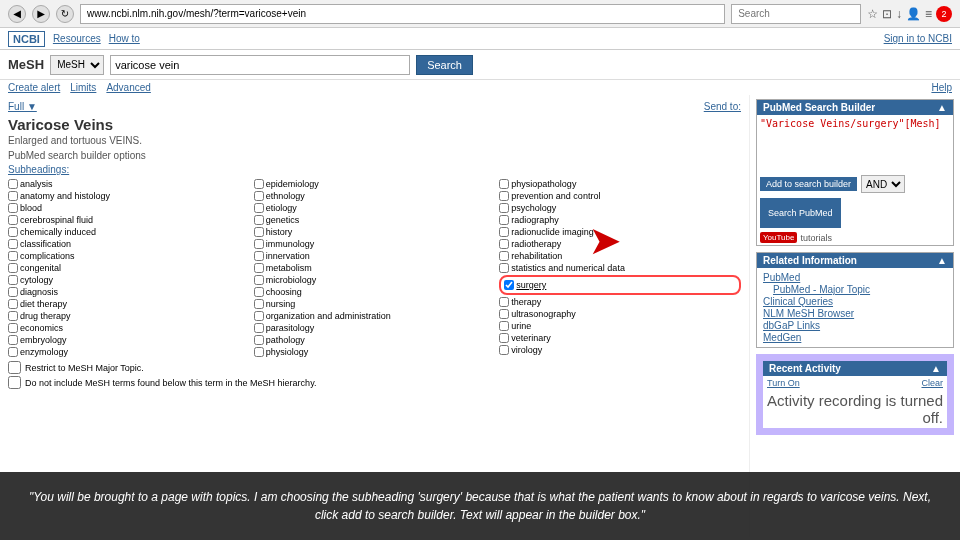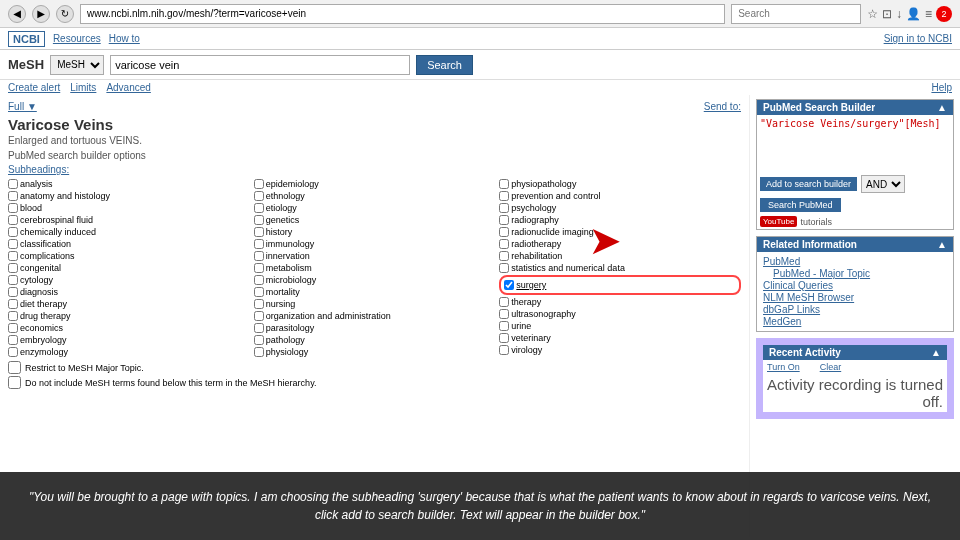--- a/index.html
+++ b/index.html
@@ -168,38 +168,38 @@
     .builder-controls {
       display: flex; align-items: center; gap: 4px; padding: 3px;
     }
     .add-to-builder-btn {
       background: #336699; color: #fff; border: none;
       font-size: 9px; padding: 2px 6px; cursor: pointer;
     }
     .and-select { font-size: 10px; height: 18px; border: 1px solid #aaa; }
     .search-pubmed-btn {
       background: #336699; color: #fff; border: none;
-      font-size: 9px; padding: 2px 8px; cursor: pointer; margin: 2px 3px;
+      font-size: 9px; padding: 10px 8px; cursor: pointer; margin: 2px 3px;
     }
 
     .youtube-row { font-size: 9px; padding: 2px 3px; color: #555; display: flex; align-items: center; gap: 3px; }
     .youtube-badge { background: #cc0000; color: #fff; font-size: 8px; padding: 1px 3px; border-radius: 2px; }
 
     .related-info-box {
       border: 1px solid #aaa;
       margin-bottom: 6px;
     }
     .related-links { padding: 3px 6px; }
     .related-link { color: #336699; text-decoration: underline; font-size: 10px; cursor: pointer; display: block; margin: 1px 0; }
     .related-link-indent { color: #336699; text-decoration: underline; font-size: 10px; cursor: pointer; display: block; margin: 1px 0 1px 10px; }
 
     .recent-activity-box {
       border: 7px solid #c4b5fd;
     }
-    .recent-controls { display: flex; justify-content: flex-start; gap: 20px; padding: 2px 4px; font-size: 9px; }
+    .recent-controls { display: flex; justify-content: space-between; gap: 20px; padding: 2px 4px; font-size: 9px; }
     .recent-link { color: #336699; text-decoration: underline; cursor: pointer; }
     .recent-body { padding: 2px 4px; font-size: 15px; color: #555; text-align: right; }
 
     
     .caption-bar {
       position: fixed;
       bottom: 0; left: 0; right: 0;
       background: rgba(30,30,30,0.9);
       color: #fff;
       padding: 8px 20px;
@@ -370,21 +370,21 @@
           <div class="checkbox-item">
             <input type="checkbox" style="">
             <label>metabolism</label>
           </div>
           <div class="checkbox-item">
             <input type="checkbox" style="">
             <label>microbiology</label>
           </div>
           <div class="checkbox-item">
             <input type="checkbox" style="">
-            <label>mortality</label>
+            <label>choosing</label>
           </div>
           <div class="checkbox-item">
             <input type="checkbox" style="">
             <label>nursing</label>
           </div>
           <div class="checkbox-item">
             <input type="checkbox" style="">
             <label>organization and administration</label>
           </div>
           <div class="checkbox-item">

